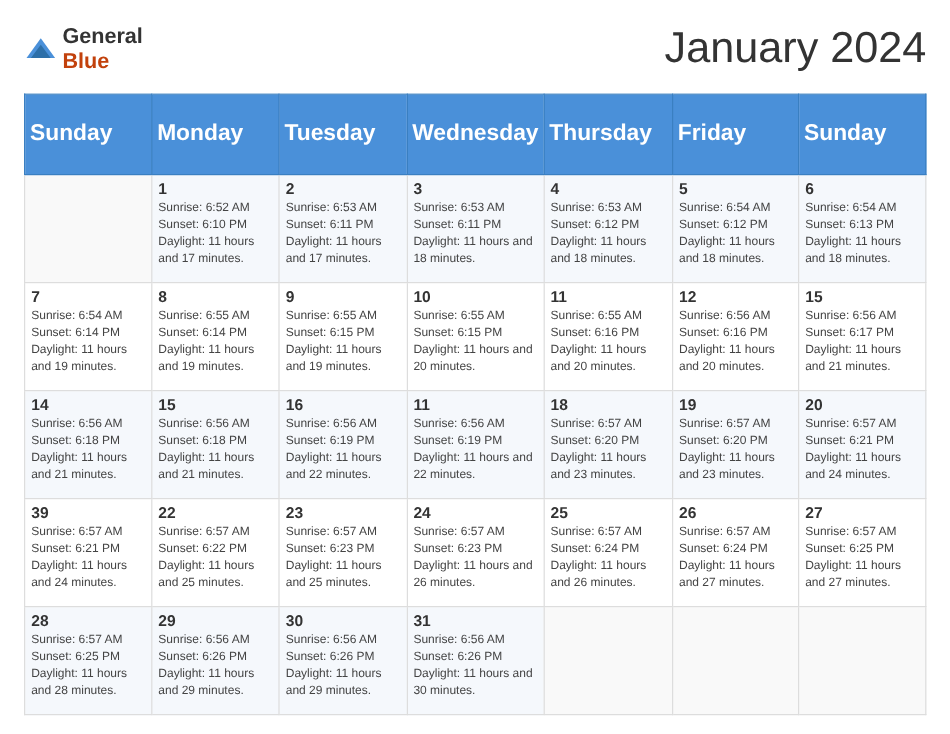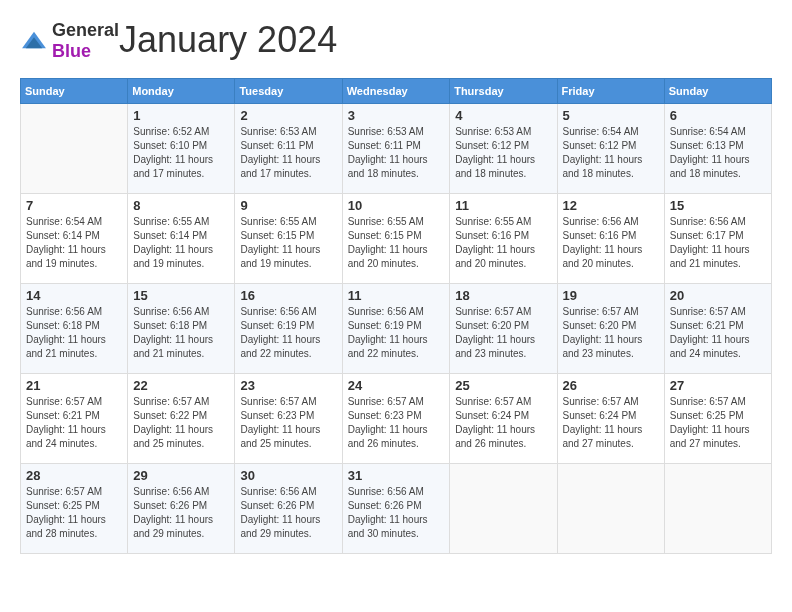--- a/index.html
+++ b/index.html
@@ -5,37 +5,38 @@
     * { box-sizing: border-box; margin: 0; padding: 0; }
     body {
       font-family: Arial, sans-serif;
       background: #fff;
       width: 792px;
       min-height: 612px;
       padding: 20px;
     }
     .header {
       display: flex;
+      justify-content: space-between;
       align-items: flex-start;
       margin-bottom: 16px;
     }
     .logo {
       display: flex;
       align-items: center;
       gap: 4px;
     }
     .logo-text-general {
       font-size: 18px;
       font-weight: bold;
       color: #333;
     }
     .logo-text-blue {
       font-size: 18px;
       font-weight: bold;
-      color: #a21caf;
+      color: #c2410c;
     }
     .logo-icon {
       width: 28px;
       height: 22px;
     }
     .title-block {
       text-align: right;
     }
     .month-title {
       font-size: 36px;
@@ -48,23 +49,23 @@
       color: #555;
     }
     .calendar-table {
       width: 100%;
       border-collapse: collapse;
       font-size: 11px;
     }
     .calendar-table thead tr th {
       background-color: #4a90d9;
       color: #fff;
-      padding: 6px 4px;
+      padding: 22px 4px;
       text-align: left;
-      font-size: 11px;
+      font-size: 19px;
       font-weight: bold;
       border: 1px solid #3a7fc1;
     }
     .calendar-table tbody tr td {
       vertical-align: top;
       padding: 4px 5px;
       border: 1px solid #ddd;
       height: 90px;
       width: 108px;
     }
@@ -204,21 +205,21 @@
           <span class="day-number">19</span>
           <div class="day-info">Sunrise: 6:57 AM<br>Sunset: 6:20 PM<br>Daylight: 11 hours and 23 minutes.</div>
         </td>
         <td>
           <span class="day-number">20</span>
           <div class="day-info">Sunrise: 6:57 AM<br>Sunset: 6:21 PM<br>Daylight: 11 hours and 24 minutes.</div>
         </td>
       </tr>
       <tr>
         <td>
-          <span class="day-number">21</span>
+          <span class="day-number">39</span>
           <div class="day-info">Sunrise: 6:57 AM<br>Sunset: 6:21 PM<br>Daylight: 11 hours and 24 minutes.</div>
         </td>
         <td>
           <span class="day-number">22</span>
           <div class="day-info">Sunrise: 6:57 AM<br>Sunset: 6:22 PM<br>Daylight: 11 hours and 25 minutes.</div>
         </td>
         <td>
           <span class="day-number">23</span>
           <div class="day-info">Sunrise: 6:57 AM<br>Sunset: 6:23 PM<br>Daylight: 11 hours and 25 minutes.</div>
         </td>

